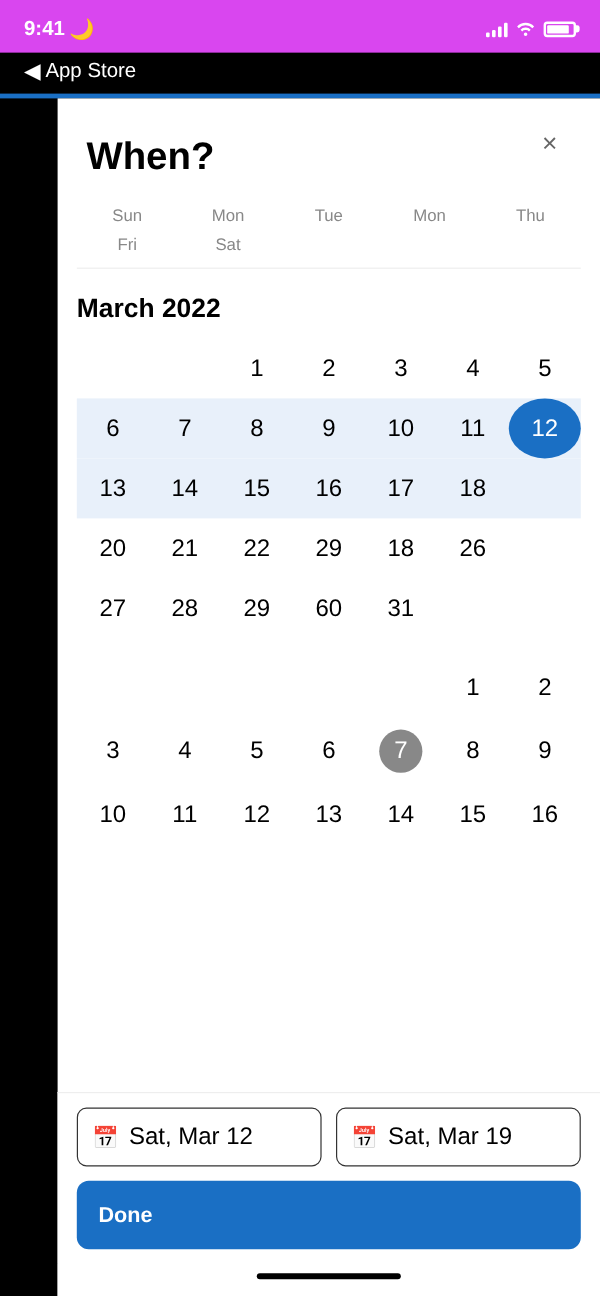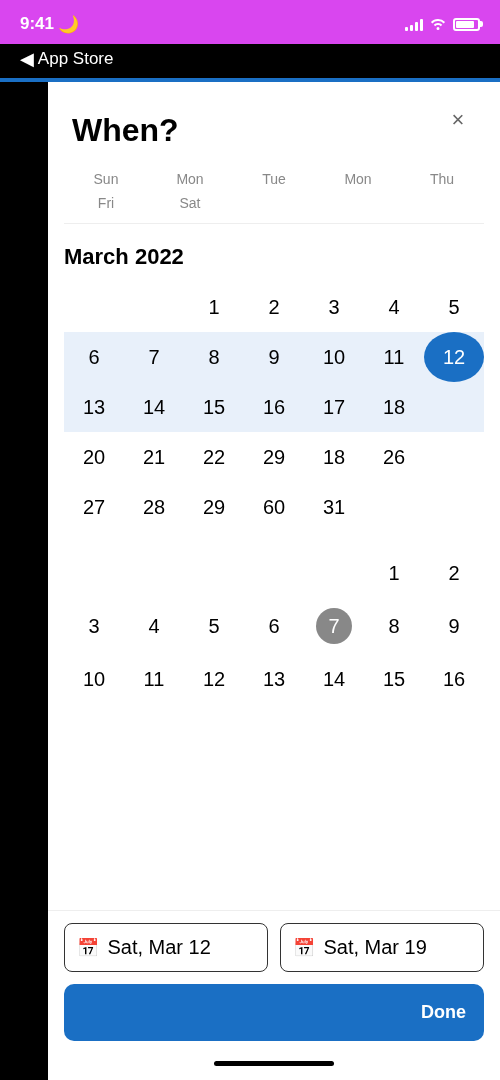--- a/index.html
+++ b/index.html
@@ -229,21 +229,21 @@
     .done-btn {
       width: 100%;
       background: #1a6fc4;
       color: #fff;
       border: none;
       border-radius: 10px;
       padding: 18px;
       font-size: 18px;
       font-weight: 600;
       cursor: pointer;
-      text-align: right;
+      text-align: left;
     }
     .home-indicator {
       background: #fff;
       display: flex;
       justify-content: center;
       padding: 8px 0 14px 0;
     }
     .home-bar {
       width: 120px;
       height: 5px;

